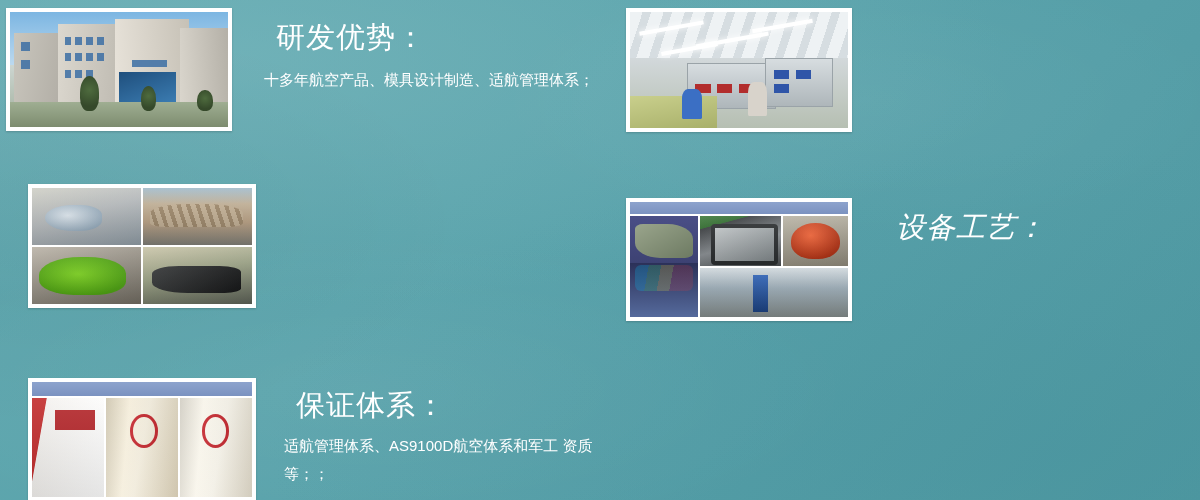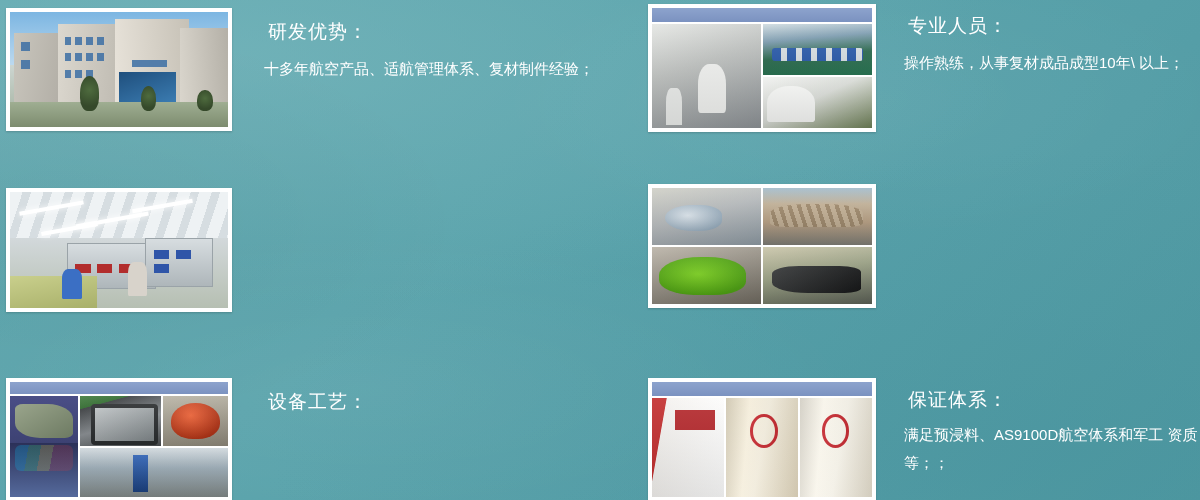--- a/index.html
+++ b/index.html
@@ -46,21 +46,21 @@
     width: 1200px;
     height: 500px;
   }
   .feature {
     display: flex;
     align-items: flex-start;
     box-sizing: border-box;
   }
   .feature.col-left  { padding: 8px 0 0 6px; }
   .feature.col-right { padding: 4px 0 0 28px; }
-  .feature.row-3.col-left  { padding-top: 18px; }
+  .feature.row-3.col-left  { padding-top: 18px; font-style: italic; }
   .feature.row-3.col-right { padding-top: 18px; }
 
   
   .photo {
     flex: 0 0 auto;
     background: #ffffff;
     padding: 4px;
     box-sizing: border-box;
     box-shadow: 0 1px 2px rgba(0,0,0,0.18);
     overflow: hidden;
@@ -165,26 +165,26 @@
   
   .text {
     flex: 1 1 auto;
     min-width: 0;
     color: #ffffff;
   }
   .col-left  .text { padding-left: 32px; padding-top: 14px; }
   .col-right .text { padding-left: 28px; padding-top: 12px; }
 
   .feature-title {
-    font-size: 19px;
+    font-size: 29px;
     line-height: 1.1;
     font-weight: 400;
     color: #ffffff;
     letter-spacing: 1px;
-    margin: 0 0 12px 4px;
+    margin: 0 0 12px 12px;
     white-space: nowrap;
   }
   .feature-desc {
     font-size: 15px;
     line-height: 28px;
     color: #ffffff;
     margin: 0;
     max-width: 360px;
   }
   .col-right .feature-desc { max-width: 330px; }
@@ -220,38 +220,24 @@
           <div class="win" style="left:56%;top:42%;width:16%;height:6%"></div>
           <div class="glass"></div>
           <div class="ground"></div>
           <div class="tree" style="left:32%"></div>
           <div class="tree" style="left:60%;height:22%;width:7%"></div>
           <div class="tree" style="left:86%;height:18%;width:7%"></div>
         </div>
       </div>
       <div class="text">
         <h3 class="feature-title">研发优势：</h3>
-        <p class="feature-desc">十多年航空产品、适航管理体系、复材制件经验；</p>
-      </div>
-    </div>
-
-    <div class="feature col-right row-1">
-      <div class="photo pf-2">
-        <div class="photo-inner p2">
-          <div class="bar-top"></div>
-          <div class="tile t-a"></div>
-          <div class="tile t-b"></div>
-          <div class="tile t-c"></div>
-        </div>
-      </div>
-      <div class="text">
-        <h3 class="feature-title">专业人员：</h3>
-        <p class="feature-desc">操作熟练，从事复材成品成型10年\ 以上；</p>
-      </div>
-    </div>
+        <p class="feature-desc">十多年航空产品、模具设计制造、适航管理体系；</p>
+      </div>
+    </div>
+
 
     <div class="feature col-left row-2">
       <div class="photo pf-3">
         <div class="photo-inner p3">
           <div class="ceil"></div>
           <div class="lamp" style="left:4%;top:12%;width:30%"></div>
           <div class="lamp" style="left:30%;top:22%;width:34%"></div>
           <div class="lamp" style="left:14%;top:30%;width:26%"></div>
           <div class="lamp" style="left:56%;top:10%;width:28%"></div>
           <div class="rack" style="left:26%;top:44%;width:40%;height:38%"></div>
@@ -301,18 +287,18 @@
       <div class="photo pf-6">
         <div class="photo-inner p6">
           <div class="bar-top"></div>
           <div class="tile t-a"></div>
           <div class="tile t-b"></div>
           <div class="tile t-c"></div>
         </div>
       </div>
       <div class="text">
         <h3 class="feature-title">保证体系：</h3>
-        <p class="feature-desc">满足预浸料、AS9100D航空体系和军工 资质等；；</p>
+        <p class="feature-desc">适航管理体系、AS9100D航空体系和军工 资质等；；</p>
       </div>
     </div>
 
   </div>
 </div>
 
 </body></html>

